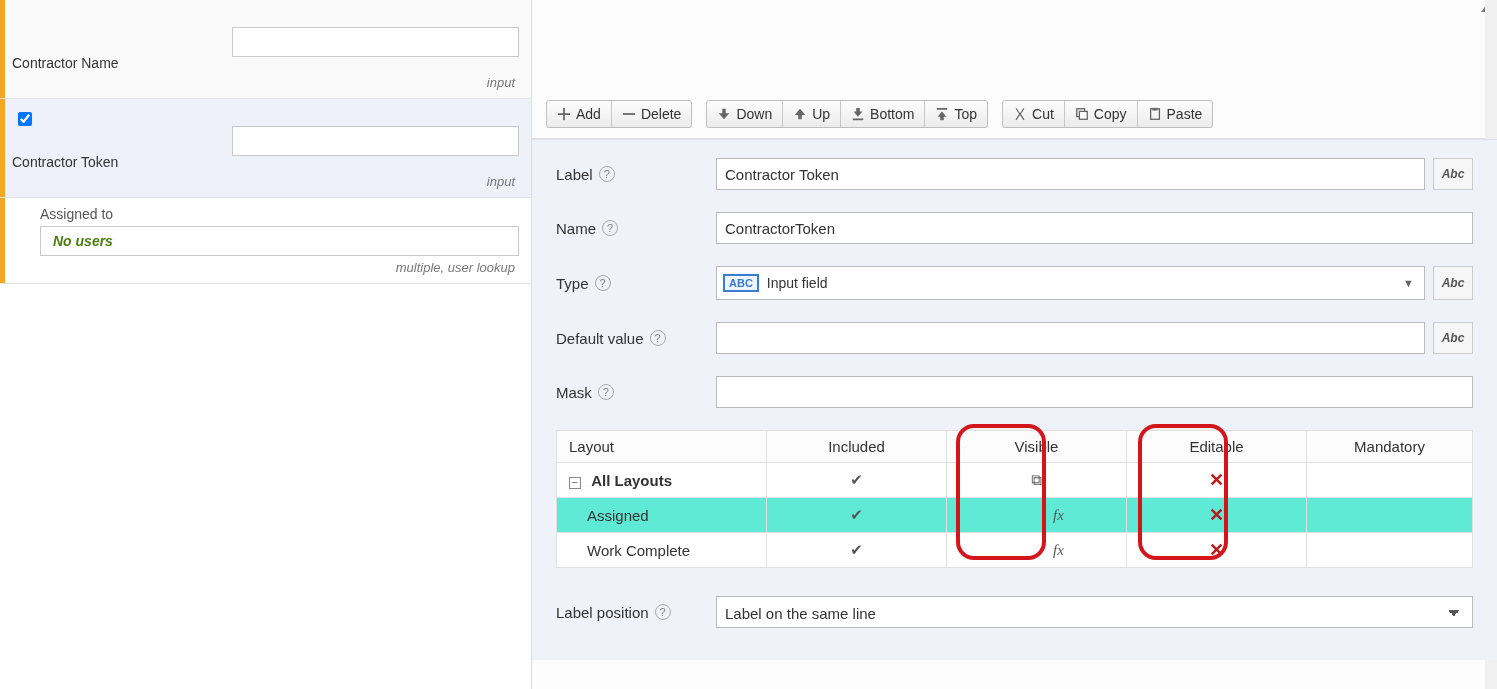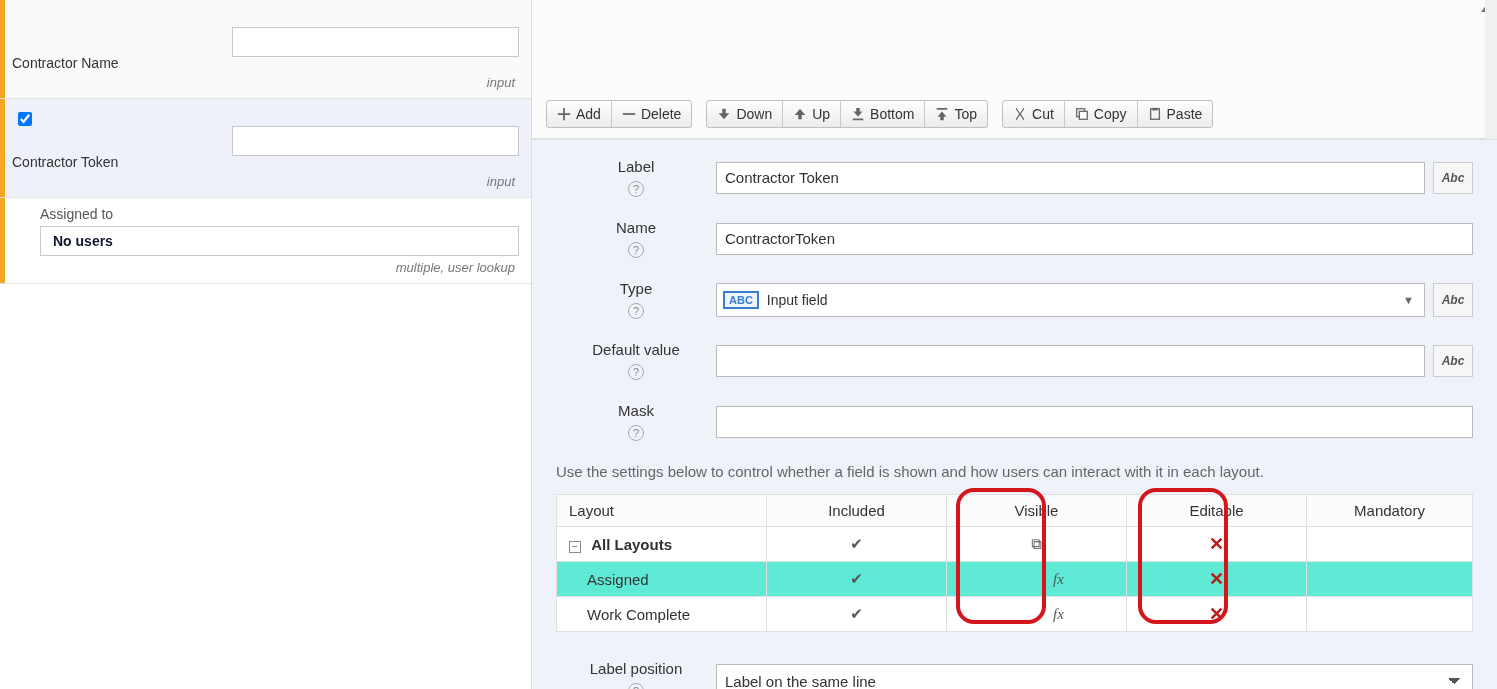--- a/index.html
+++ b/index.html
@@ -80,22 +80,23 @@
   .assigned-title {
     color: #555;
     font-size: 14px;
     margin-bottom: 4px;
     padding-left: 10px;
   }
   .assigned-box {
     border: 1px solid #c8c8c8;
     background: #fff;
     padding: 6px 12px;
+    font-style: italic;
     font-weight: 600;
-    color: #0f172a;
+    color: #4d7c0f;
     margin-left: 10px;
   }
   .assigned-tag {
     text-align: right;
     font-style: italic;
     color: #777;
     font-size: 13px;
     padding: 4px 4px 6px 0;
   }
 
@@ -141,21 +142,21 @@
   }
   .prop-row {
     display: flex;
     align-items: center;
     margin-bottom: 22px;
   }
   .prop-label {
     width: 160px;
     color: #333;
     font-size: 15px;
-    display: flex; align-items: center; gap: 6px; flex-direction: column;
+    display: flex; align-items: center; gap: 6px;
   }
   .help-ic {
     width: 16px; height: 16px; border-radius: 50%;
     border: 1px solid #aaa; color: #888;
     display:inline-flex; align-items:center; justify-content:center;
     font-size: 11px; line-height:1;
   }
   .prop-field {
     flex: 1;
     display: flex;
@@ -438,21 +439,20 @@
       <div class="prop-row">
         <div class="prop-label">
           <span>Mask</span>
           <span class="help-ic">?</span>
         </div>
         <div class="prop-field">
           <input class="text-input" value="" style="">
         </div>
       </div>
 
-      <div class="instruct">Use the settings below to control whether a field is shown and how users can interact with it in each layout.</div>
 
       <div style="position:relative;">
         <table class="layout-table">
           <thead>
             <tr>
               <th class="col-layout" style="width:210px">Layout</th>
               <th style="width:180px">Included</th>
               <th style="width:180px">Visible</th>
               <th style="width:180px">Editable</th>
               <th>Mandatory</th>

